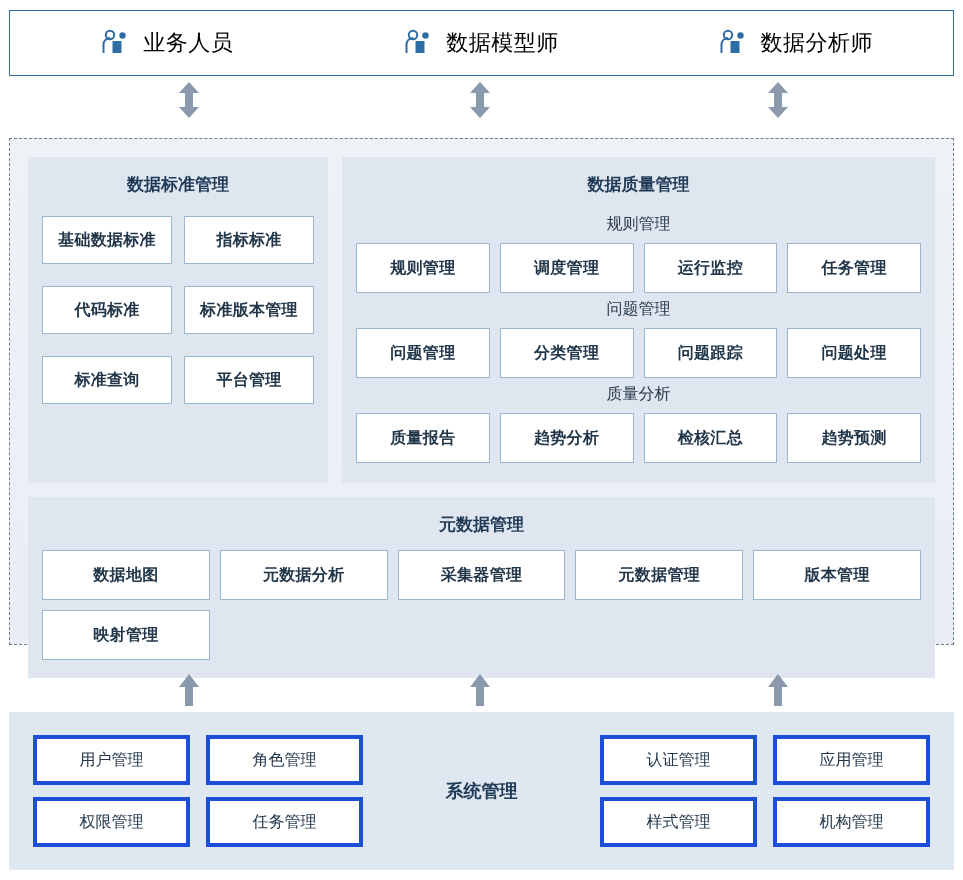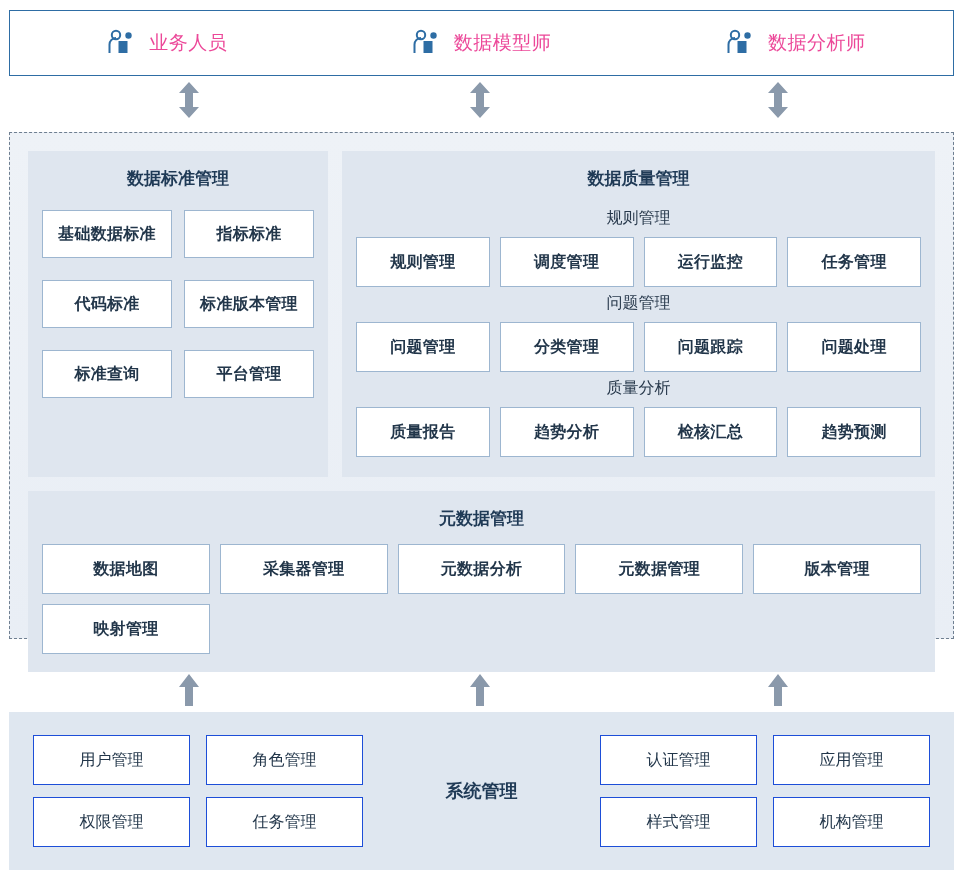--- a/index.html
+++ b/index.html
@@ -35,22 +35,22 @@
     align-items: center;
   }
   .role {
     flex: 1 1 0;
     display: flex;
     align-items: center;
     justify-content: center;
     gap: 12px;
   }
   .role-label {
-    font-size: 19px;
-    color: #ec4899;
+    font-size: 22px;
+    color: #000000;
     letter-spacing: .5px;
   }
   .role-icon svg { display: block; }
 
   
   .arrow-row {
     position: absolute;
     left: 0;
     width: 963px;
     height: 40px;
@@ -62,21 +62,21 @@
     top: 0;
   }
   .arrow.a1 { left: 172px; }
   .arrow.a2 { left: 463px; }
   .arrow.a3 { left: 761px; }
 
   
   .gov-box {
     position: absolute;
     left: 9px;
-    top: 132px;
+    top: 138px;
     width: 945px;
     height: 507px;
     box-sizing: border-box;
     border: 1px dashed #6f7f91;
     background: linear-gradient(180deg, #eef2f7 0%, #e9eef5 100%);
     padding: 18px;
   }
   .gov-inner {
     display: flex;
     gap: 14px;
@@ -178,21 +178,21 @@
   }
   .sys-title {
     flex: 1 1 auto;
     text-align: center;
     font-size: 18px;
     font-weight: bold;
     color: #1f3a56;
   }
   .sys-tile {
     background: #ffffff;
-    border: 1px solid #1d4ed8;
+    border: 4px solid #1d4ed8;
     height: 50px;
     display: flex;
     align-items: center;
     justify-content: center;
     font-size: 16px;
     color: #22364a;
     box-sizing: border-box;
   }
 </style>
 </head>
@@ -305,22 +305,22 @@
             <div class="tile tall">趋势预测</div>
           </div>
         </div>
       </div>
     </div>
 
     <div class="panel panel-meta">
       <div class="panel-title">元数据管理</div>
       <div class="meta-grid">
         <div class="tile tall">数据地图</div>
+        <div class="tile tall">元数据分析</div>
         <div class="tile tall">采集器管理</div>
-        <div class="tile tall">元数据分析</div>
         <div class="tile tall">元数据管理</div>
         <div class="tile tall">版本管理</div>
         <div class="tile tall">映射管理</div>
       </div>
     </div>
   </div>
 
   <div class="arrow-row bottom">
     <span class="arrow a1">
       <svg width="34" height="36" viewBox="0 0 34 36">

